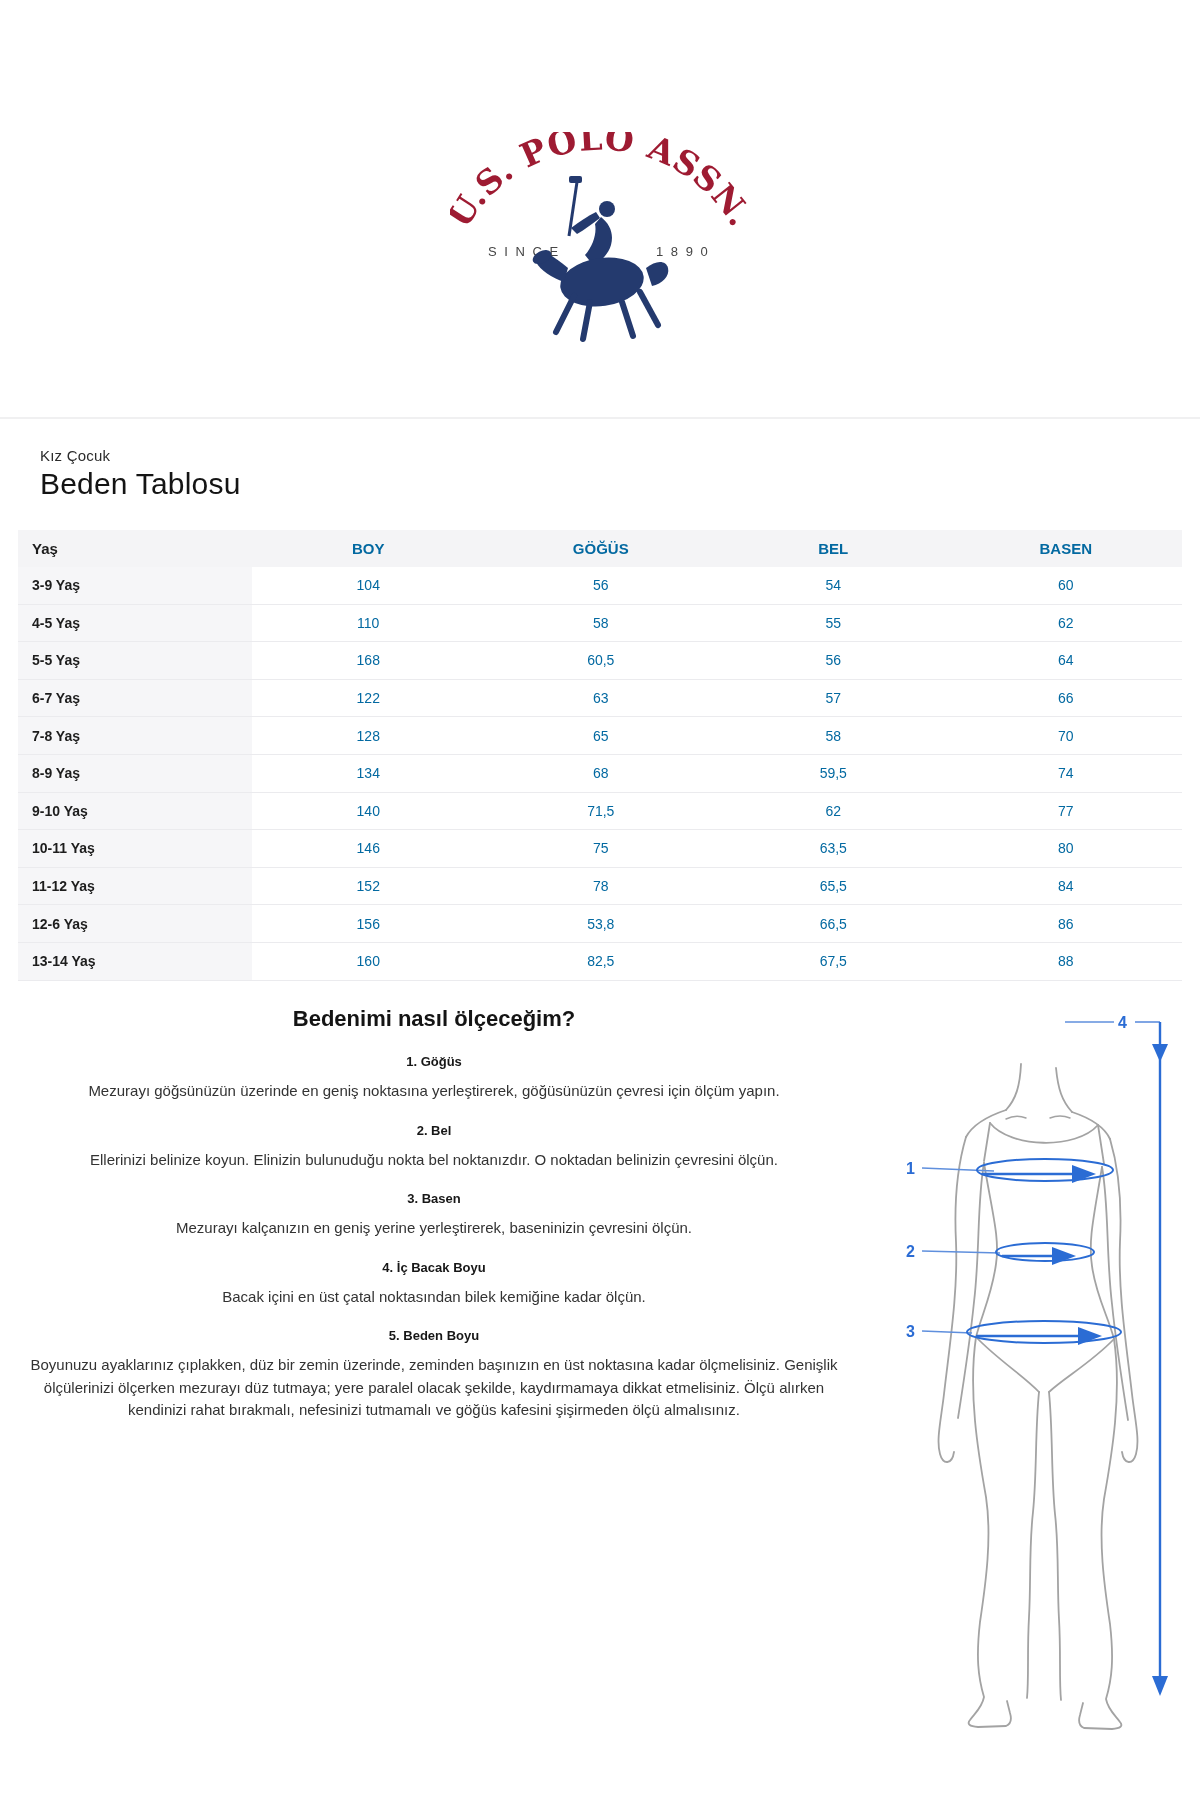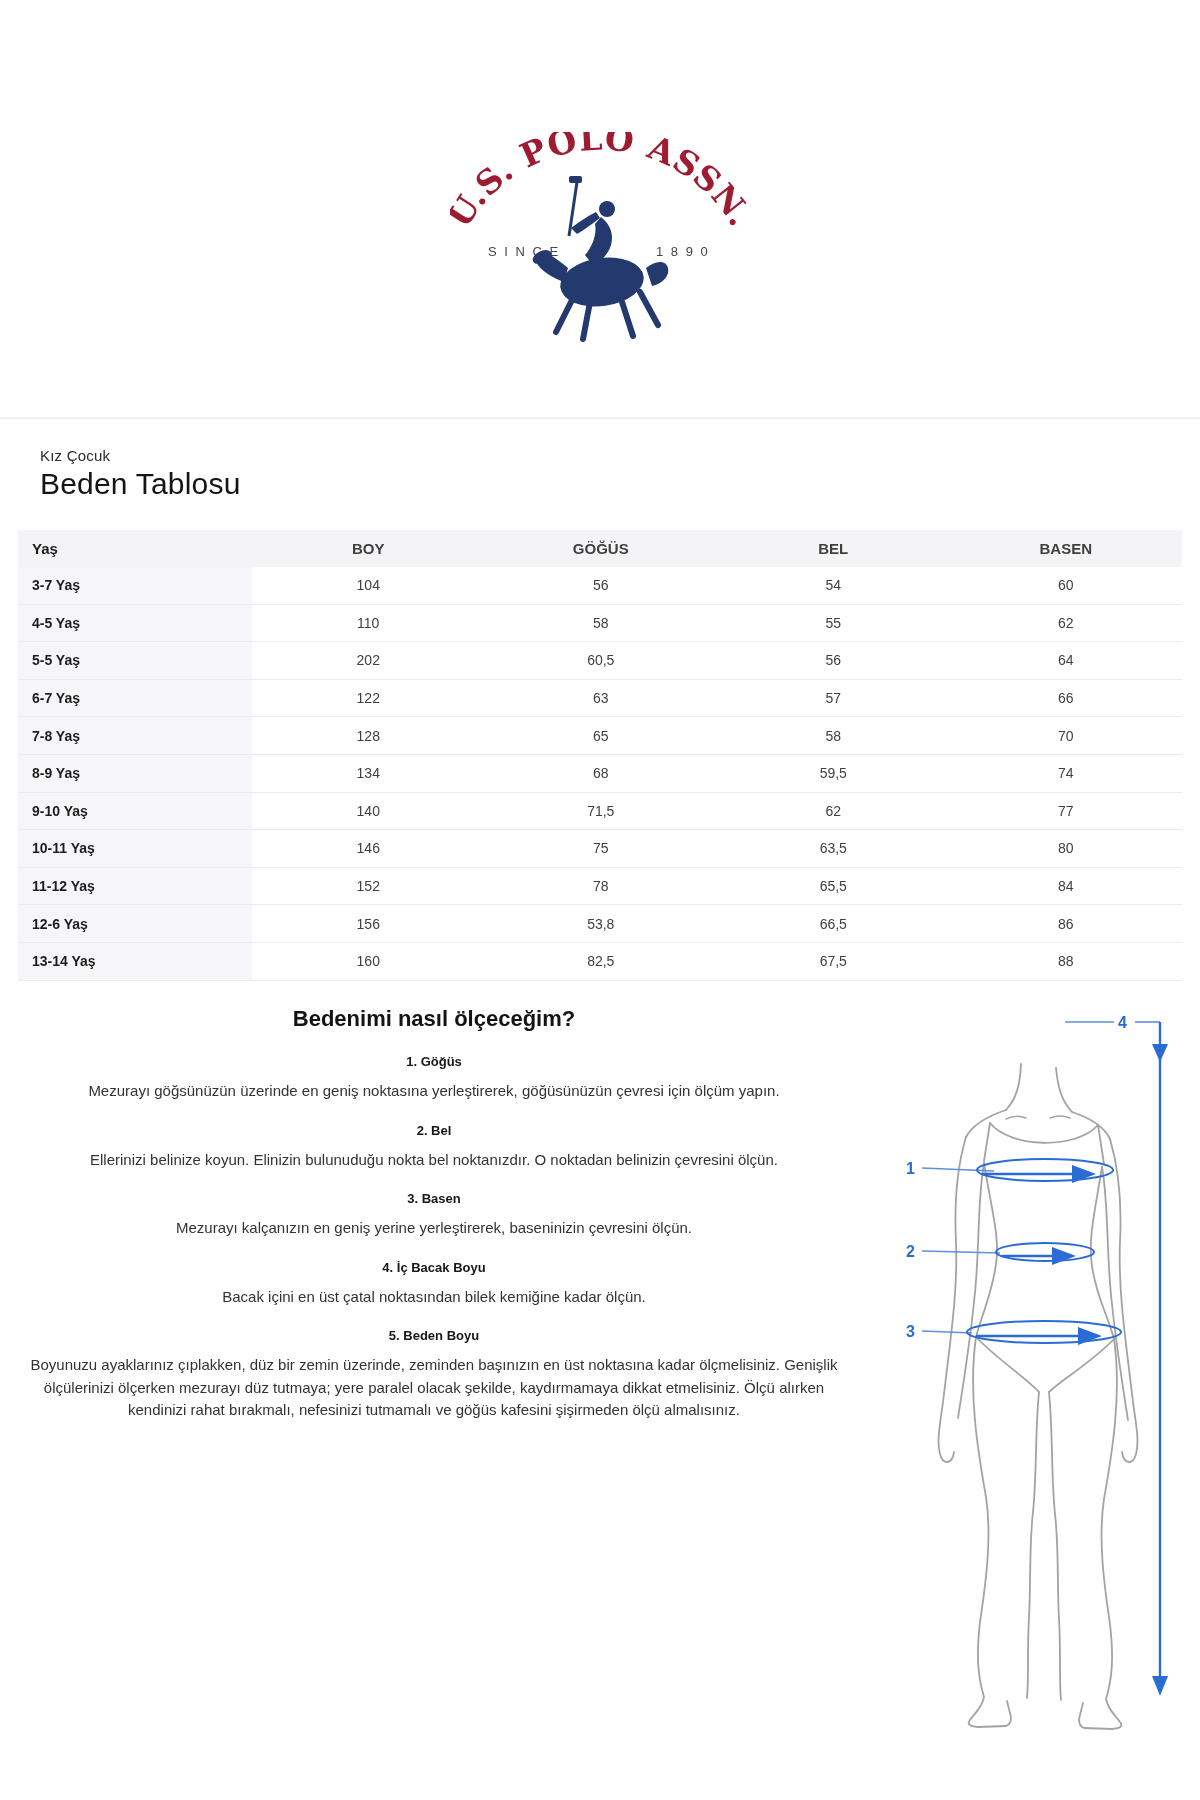--- a/index.html
+++ b/index.html
@@ -13,21 +13,21 @@
   .top-divider{position:absolute;left:0;top:417px;width:1200px;height:2px;background:#f0f0f1;}
   .head-block{position:absolute;left:40px;top:447px;}
   .category{font-size:15px;color:#2b2b2b;letter-spacing:.2px;}
   .page-title{font-size:30px;font-weight:500;color:#141414;margin-top:3px;letter-spacing:.2px;}
 
   
   .size-table{position:absolute;left:18px;top:530px;width:1164px;font-size:14px;}
   .trow{display:grid;grid-template-columns:234px repeat(4,1fr);align-items:center;}
   .thead{background:#f4f4f6;height:37px;font-weight:700;font-size:15px;color:#141414;}
   .tbody-row{height:36.6px;border-bottom:1px solid #ebebee;background:#ffffff;}
-  .cell{ text-align:center;color:#404040;}
+  .cell{ text-align:center;color:#0369a1;}
   .cell.first{text-align:left;padding-left:14px;background:#f6f6f8;height:100%;display:flex;align-items:center;font-weight:600;color:#1d1d1d;}
   .thead .cell.first{background:transparent;font-weight:700;}
 
   
   .guide{position:absolute;left:28px;top:1006px;width:812px;text-align:center;}
   .guide-title{font-size:22px;font-weight:700;color:#141414;margin:0 0 22px 0;}
   .guide-item-label{font-size:13px;font-weight:700;color:#171717;margin:0 0 11px 0;}
   .guide-item-text{font-size:15px;color:#333;line-height:1.5;margin:0 0 20px 0;}
 
   
@@ -84,38 +84,38 @@
   <div class="size-table">
     <div class="trow thead">
       <div class="cell first">Yaş</div>
       <div class="cell">BOY</div>
       <div class="cell">GÖĞÜS</div>
       <div class="cell">BEL</div>
       <div class="cell">BASEN</div>
     </div>
 
       <div class="trow tbody-row">
-        <div class="cell first">3-7 Yaş</div>
+        <div class="cell first">3-9 Yaş</div>
         <div class="cell">104</div>
         <div class="cell">56</div>
         <div class="cell">54</div>
         <div class="cell">60</div>
       </div>
 
       <div class="trow tbody-row">
         <div class="cell first">4-5 Yaş</div>
         <div class="cell">110</div>
         <div class="cell">58</div>
         <div class="cell">55</div>
         <div class="cell">62</div>
       </div>
 
       <div class="trow tbody-row">
         <div class="cell first">5-5 Yaş</div>
-        <div class="cell">202</div>
+        <div class="cell">168</div>
         <div class="cell">60,5</div>
         <div class="cell">56</div>
         <div class="cell">64</div>
       </div>
 
       <div class="trow tbody-row">
         <div class="cell first">6-7 Yaş</div>
         <div class="cell">122</div>
         <div class="cell">63</div>
         <div class="cell">57</div>

